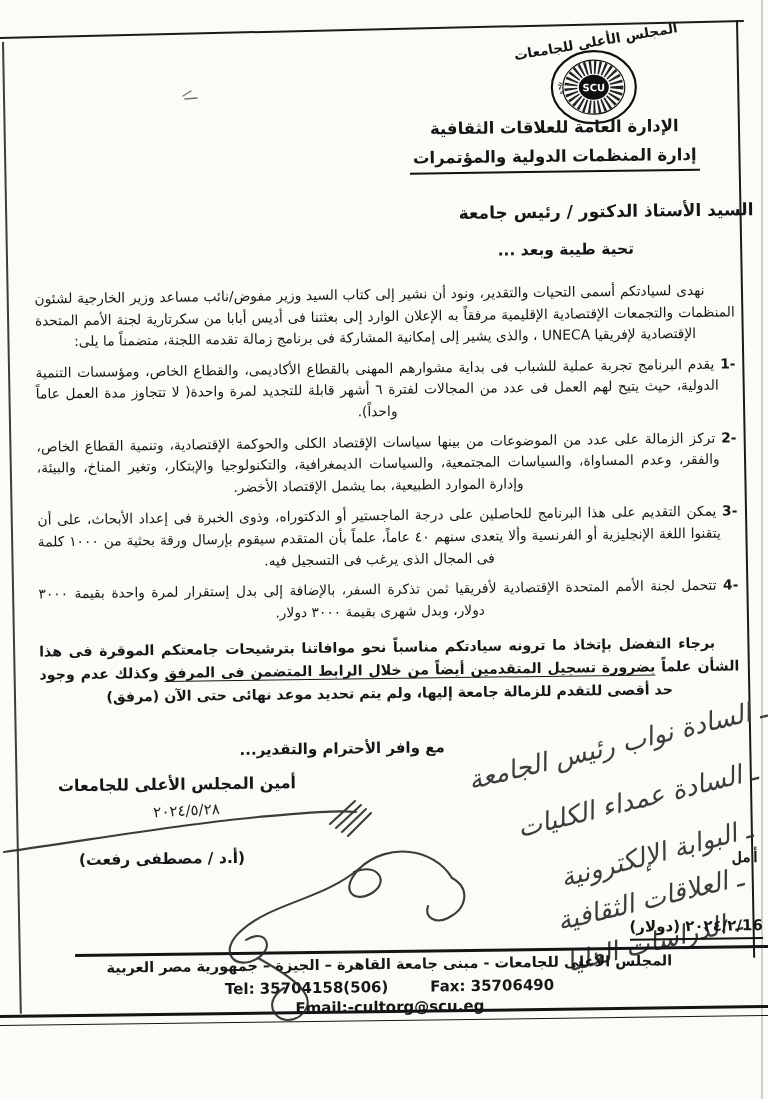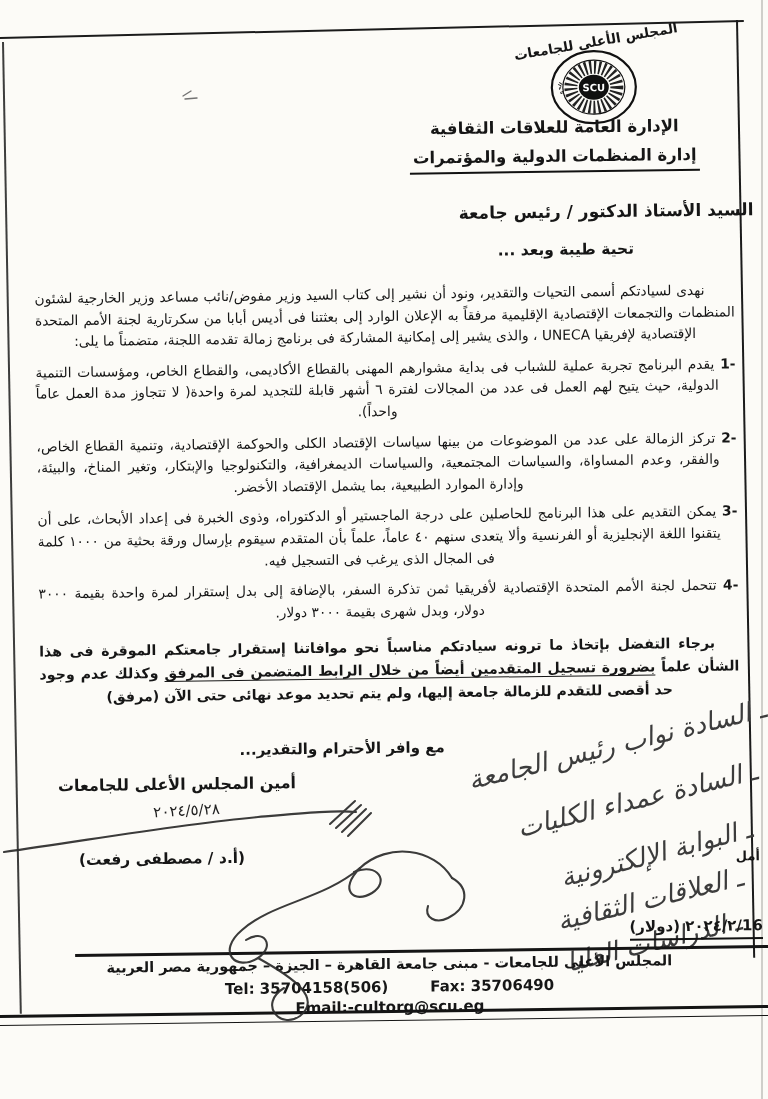--- a/index.html
+++ b/index.html
@@ -42,21 +42,21 @@
     color:#222;transform:rotate(-2.5deg);font-weight:normal;}
   .sig-name{position:absolute;left:75px;top:847px;font-size:15.5px;font-weight:bold;}
   
   .hw-note{position:absolute;font-size:26px;font-weight:normal;color:#3c3c3c;
     white-space:nowrap;transform-origin:right center;font-style:italic;}
   .n1{right:4px;top:698px;transform:rotate(-13deg);}
   .n2{right:14px;top:760px;transform:rotate(-13deg);}
   .n3{right:20px;top:818px;transform:rotate(-14deg);}
   .n4{right:30px;top:866px;transform:rotate(-13deg);}
   .n5{right:32px;top:910px;transform:rotate(-13deg);}
-  .clerk{position:absolute;right:12px;top:853px;font-size:13px;font-weight:bold;}
+  .clerk{position:absolute;right:12px;top:853px;font-size:15px;font-weight:bold;font-family:Liberation Mono, monospace;}
   .clerk-date{position:absolute;right:10px;top:921px;font-size:15px;font-weight:bold;
     border-bottom:2.5px solid #111;padding-bottom:3px;}
   
   .rule1{position:absolute;left:70px;top:950px;width:700px;height:3px;background:#151515;}
   .rule2{position:absolute;left:-8px;top:1010px;width:790px;height:7px;
     border-top:3.5px solid #141414;border-bottom:1.5px solid #141414;}
   .f-ar{position:absolute;left:0;right:0;top:956px;text-align:center;font-size:14.5px;font-weight:bold;}
   .f-tel{position:absolute;left:0;right:0;top:978px;text-align:center;font-size:15px;font-weight:bold;direction:ltr;}
   .f-tel .gap{display:inline-block;width:42px;}
   .f-email{position:absolute;left:0;right:0;top:998px;text-align:center;font-size:15px;font-weight:bold;direction:ltr;}
@@ -114,21 +114,21 @@
       </div>
       <div class="item">
         <span class="inum" dir="ltr">3-</span>
         <span>يمكن التقديم على هذا البرنامج للحاصلين على درجة الماجستير أو الدكتوراه، وذوى الخبرة فى إعداد الأبحاث، على أن يتقنوا اللغة الإنجليزية أو الفرنسية وألا يتعدى سنهم ٤٠ عاماً، علماً بأن المتقدم سيقوم بإرسال ورقة بحثية من ١٠٠٠ كلمة فى المجال الذى يرغب فى التسجيل فيه.</span>
       </div>
       <div class="item">
         <span class="inum" dir="ltr">4-</span>
         <span>تتحمل لجنة الأمم المتحدة الإقتصادية لأفريقيا ثمن تذكرة السفر، بالإضافة إلى بدل إستقرار لمرة واحدة بقيمة ٣٠٠٠ دولار، وبدل شهرى بقيمة ٣٠٠٠ دولار.</span>
       </div>
 
-      <p class="closing"><span>برجاء التفضل بإتخاذ ما ترونه سيادتكم مناسباً نحو موافاتنا إستقرار جامعتكم الموقرة فى هذا الشأن علماً </span><span class="uline">بضرورة تسجيل المتقدمين أيضاً من خلال الرابط المتضمن فى المرفق</span><span> وكذلك عدم وجود حد أقصى للتقدم للزمالة جامعة إليها، ولم يتم تحديد موعد نهائى حتى الآن (مرفق)</span></p>
+      <p class="closing"><span>برجاء التفضل بإتخاذ ما ترونه سيادتكم مناسباً نحو موافاتنا بترشيحات جامعتكم الموقرة فى هذا الشأن علماً </span><span class="uline">بضرورة تسجيل المتقدمين أيضاً من خلال الرابط المتضمن فى المرفق</span><span> وكذلك عدم وجود حد أقصى للتقدم للزمالة جامعة إليها، ولم يتم تحديد موعد نهائى حتى الآن (مرفق)</span></p>
     </div>
 
     <div class="signoff">مع وافر الأحترام والتقدير...</div>
     <div class="sig-title">أمين المجلس الأعلى للجامعات</div>
     <div class="hw-date" dir="ltr">٢٠٢٤/٥/٢٨</div>
     <div class="sig-name">(أ.د / مصطفى رفعت)</div>
 
     <div class="hw-note n1">ـ السادة نواب رئيس الجامعة</div>
     <div class="hw-note n2">ـ السادة عمداء الكليات</div>
     <div class="hw-note n3">ـ البوابة الإلكترونية</div>

